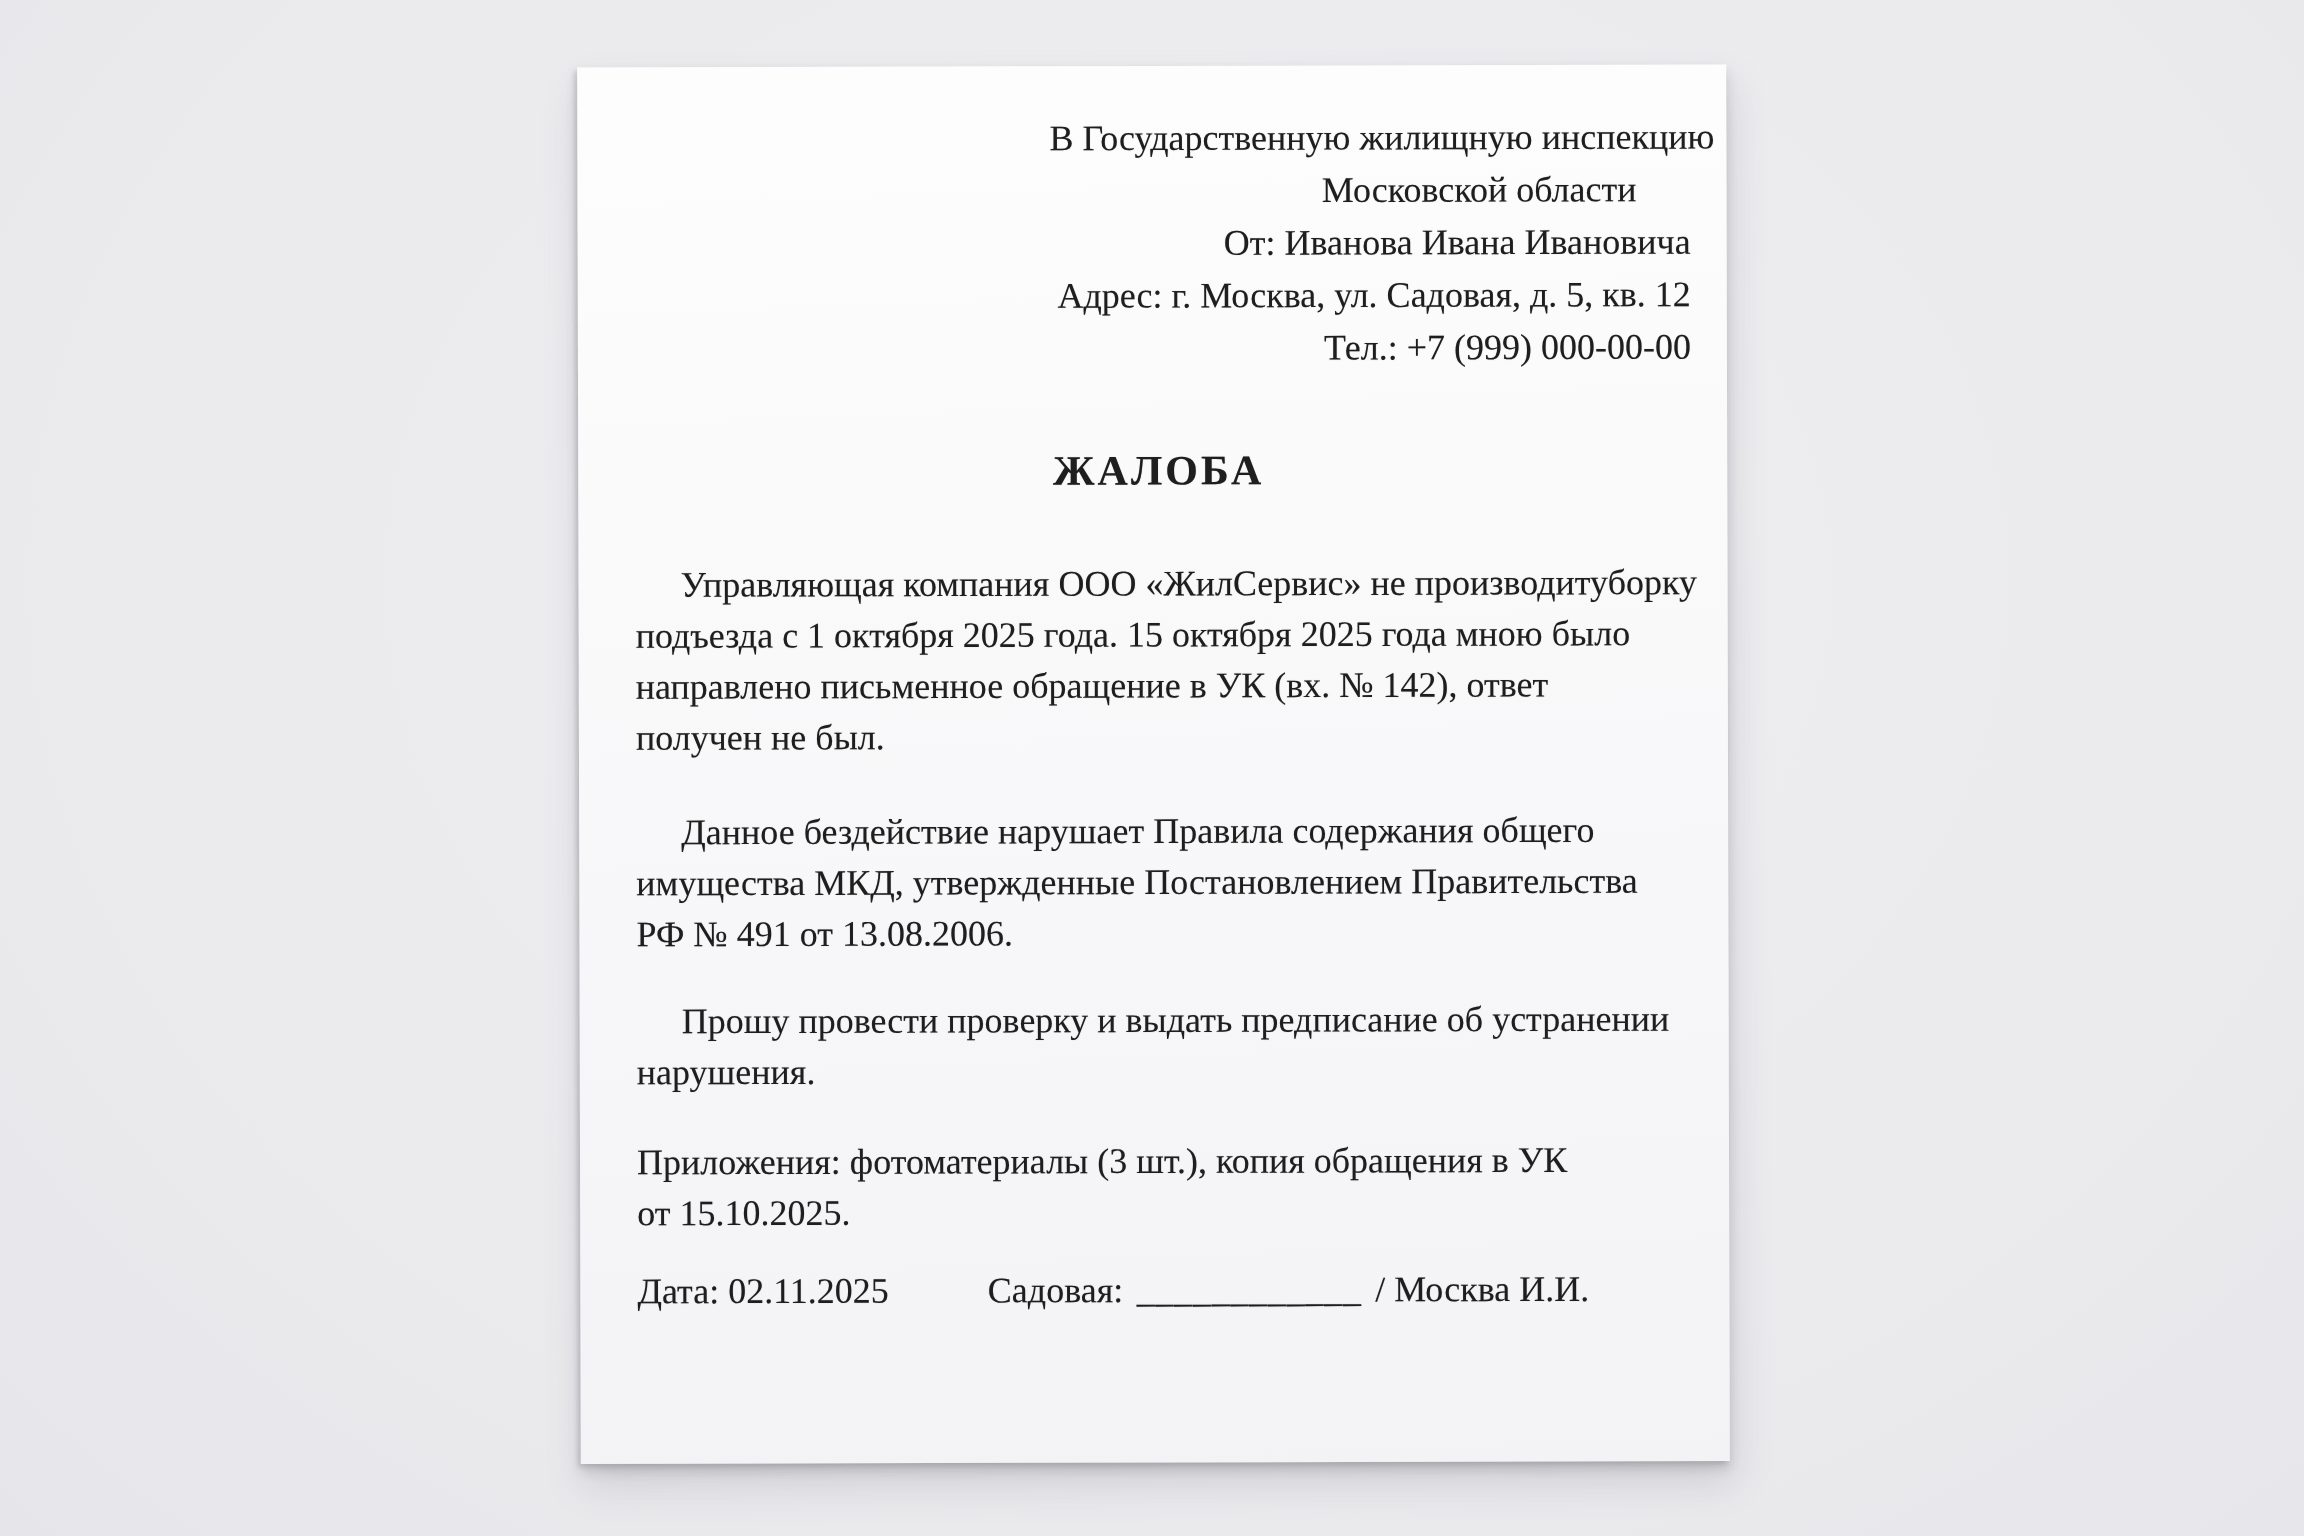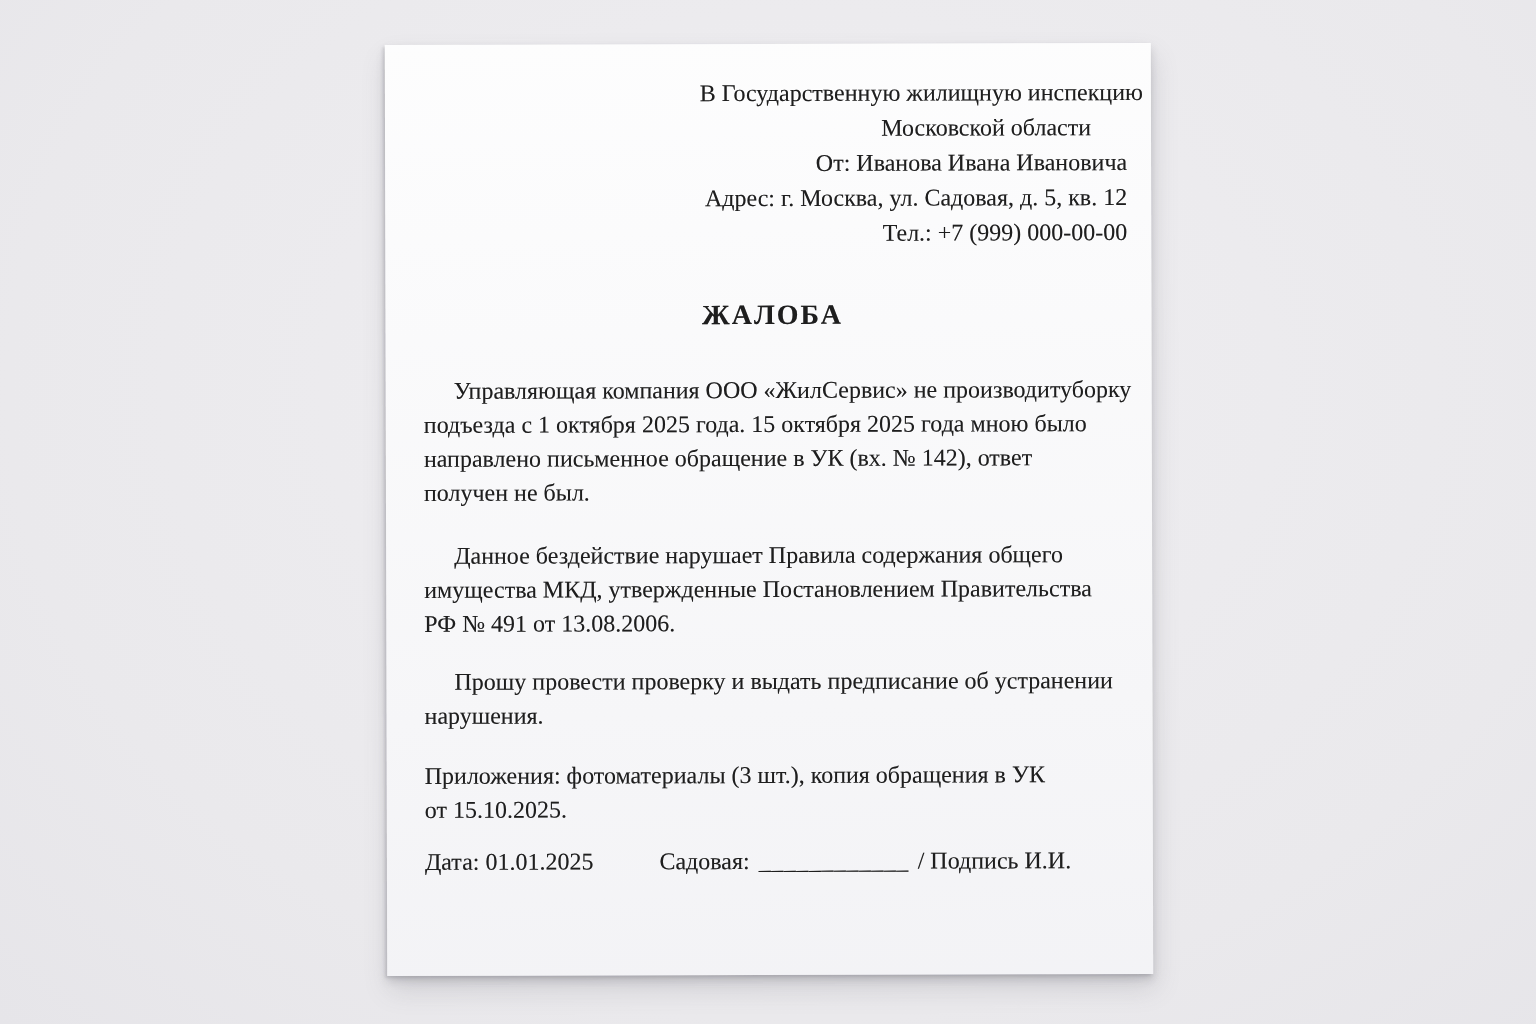--- a/index.html
+++ b/index.html
@@ -98,22 +98,22 @@
 имущества МКД, утвержденные Постановлением Правительства
 РФ № 491 от 13.08.2006.</div>
 
     <div class="para indent para-3">Прошу провести проверку и выдать предписание об устранении
 нарушения.</div>
 
     <div class="attachments">Приложения: фотоматериалы (3 шт.), копия обращения в УК
 от 15.10.2025.</div>
 
     <div class="footer-row">
-      <span class="date">Дата: 01.01.2025</span>
+      <span class="date">Дата: 02.11.2025</span>
       <span class="sig-group">
         <span>Садовая:</span>
         <span class="sig-line">____________</span>
-        <span>/ Подпись И.И.</span>
+        <span>/ Москва И.И.</span>
       </span>
     </div>
 
   </div>
 </div>
 
 </body></html>

